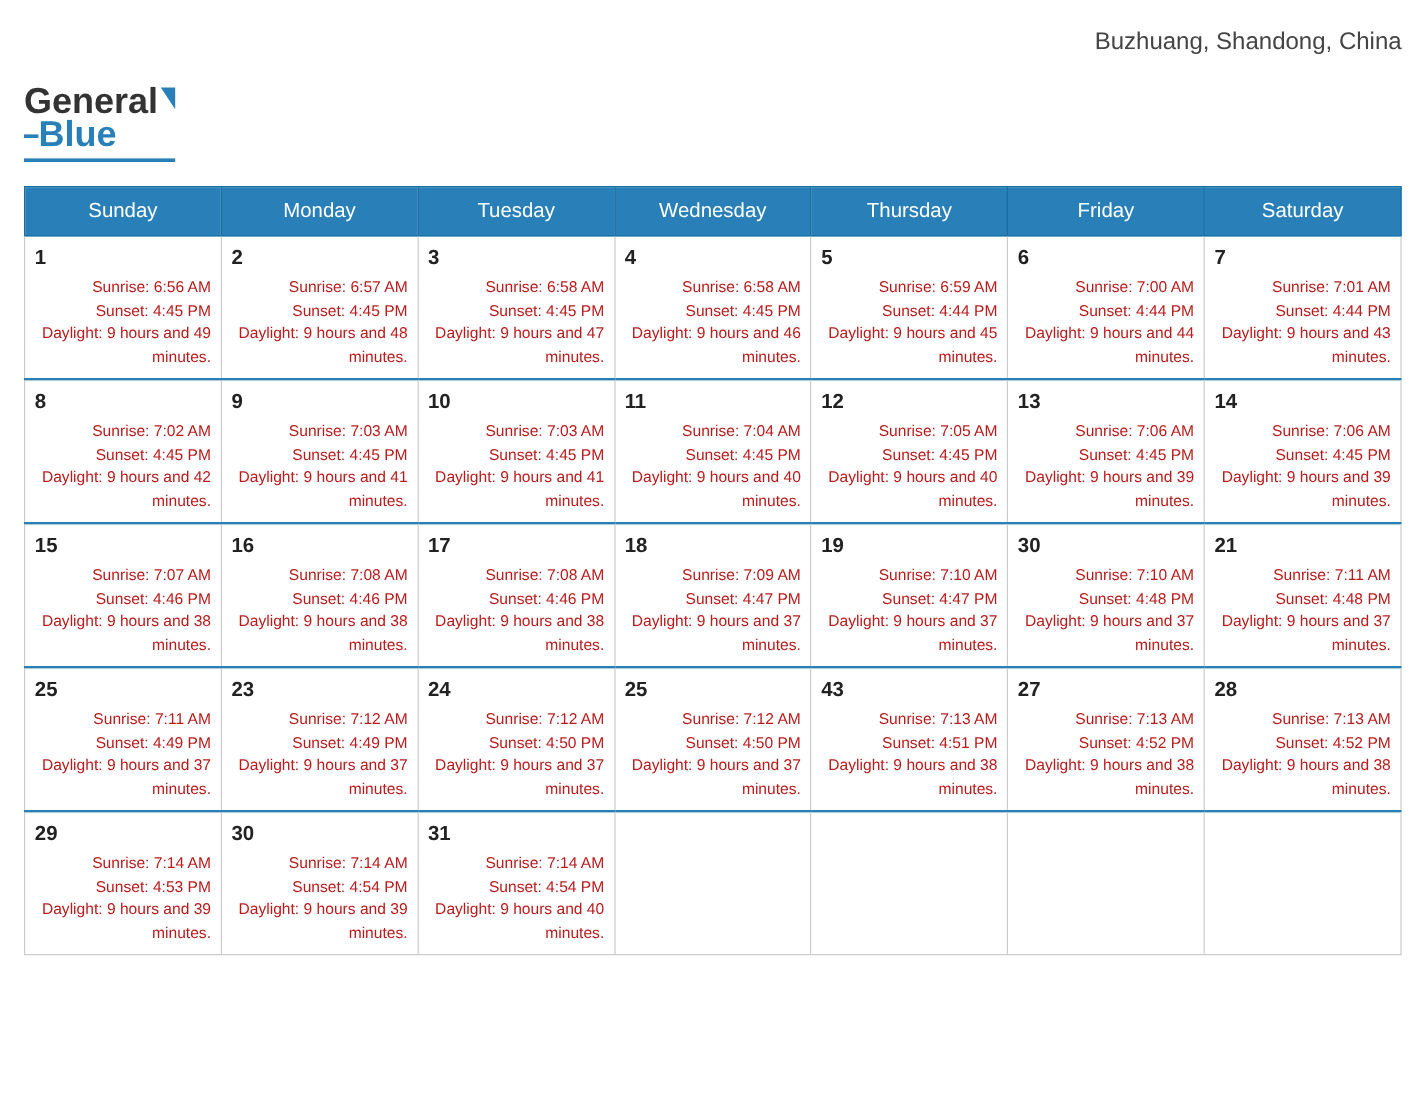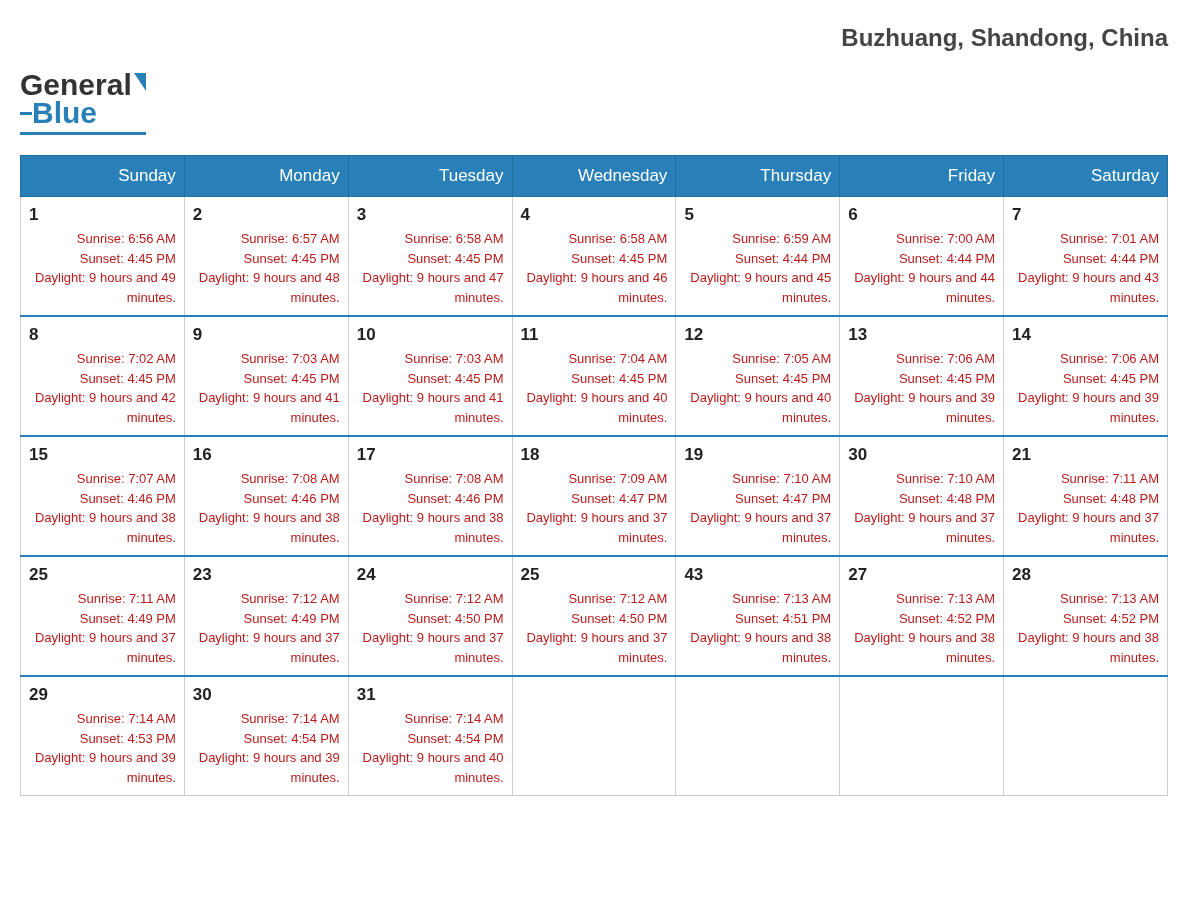--- a/index.html
+++ b/index.html
@@ -24,34 +24,33 @@
     .title-section {
       text-align: right;
     }
     .month-title {
       font-size: 52px;
       font-weight: normal;
       color: #111;
       line-height: 1.1;
     }
     .location {
-      font-size: 24px;
+      font-size: 20px;
       color: #444;
       margin-top: 4px;
-      font-weight: bold;
     }
     .calendar {
       width: 100%;
       border-collapse: collapse;
     }
     .calendar th {
       background: #2980b9;
       color: white;
       padding: 10px 8px;
-      text-align: right;
+      text-align: center;
       font-size: 17px;
       font-weight: normal;
       border: 1px solid #1a6fa0;
     }
     .calendar td {
       vertical-align: top;
       padding: 8px;
       border: 1px solid #ccc;
       width: calc(100% / 7);
       min-height: 100px;

